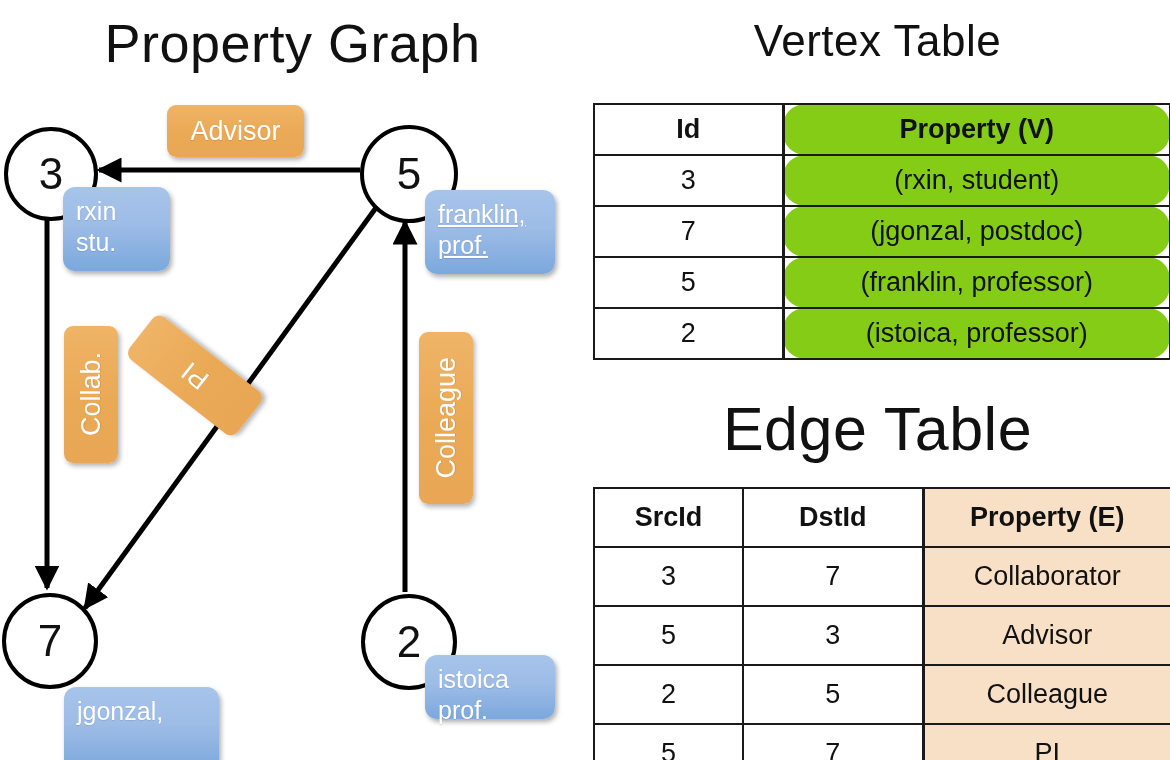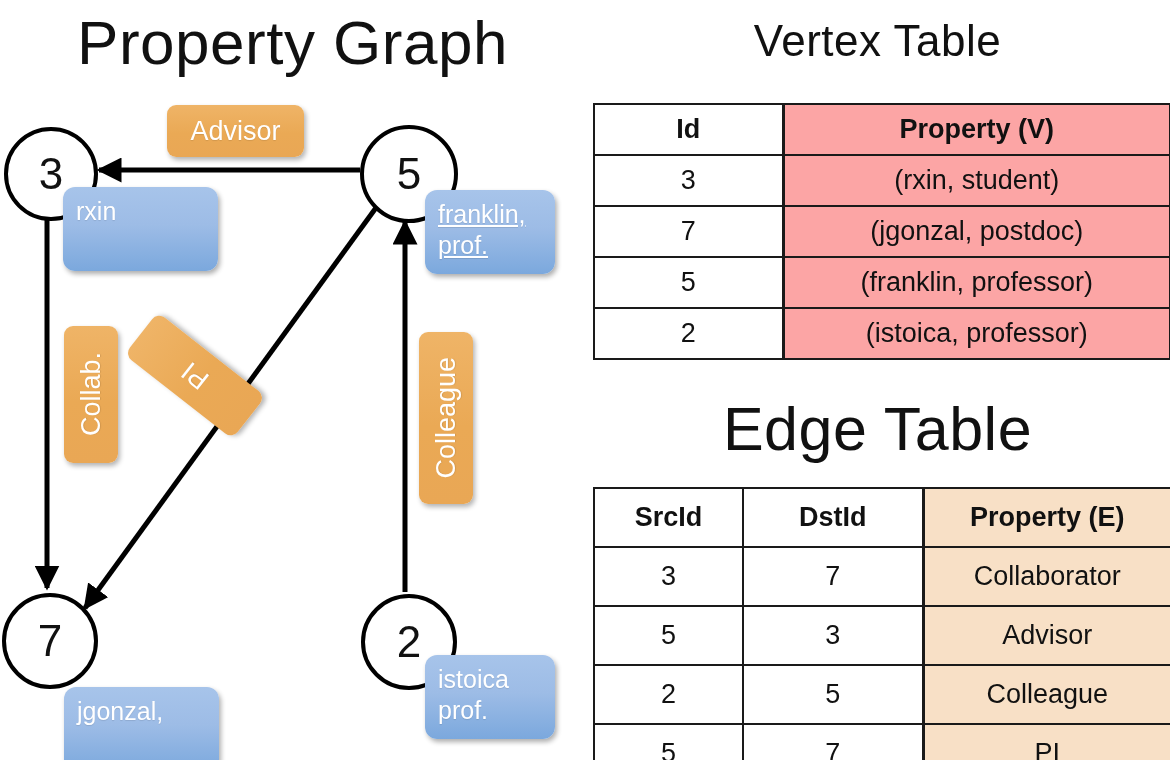--- a/index.html
+++ b/index.html
@@ -10,21 +10,21 @@
   }
   .canvas{position:absolute;left:0;top:0;width:1170px;height:760px;}
 
   
   .title{
     position:absolute;text-align:center;
     font-family:"Liberation Sans", sans-serif;
     font-weight:300;letter-spacing:.5px;color:#111;
     white-space:nowrap;
   }
-  #graph-title{left:0;top:12px;width:585px;font-size:62px;line-height:62px;}
+  #graph-title{left:0;top:12px;width:585px;font-size:54px;line-height:62px;}
   #vertex-title{left:585px;top:10px;width:585px;font-size:44px;line-height:62px;}
   #edge-title{left:585px;top:398px;width:585px;font-size:61px;line-height:62px;}
 
   
   #graph-svg{position:absolute;left:0;top:0;width:585px;height:760px;}
 
   
   .node{
     position:absolute;border:4px solid #000;border-radius:50%;
     background:#fff;display:flex;align-items:center;justify-content:center;
@@ -59,21 +59,21 @@
     font-weight:300;color:#111;table-layout:fixed;
   }
   table.tbl td,table.tbl th{
     border:2px solid #1a1a1a;text-align:center;
     font-weight:300;padding:2px;
   }
   table.tbl th{font-weight:700;}
 
   #vertex-table{left:593px;top:103px;width:576px;font-size:27px;}
   #vertex-table td,#vertex-table th{height:45px;}
-  #vertex-table .prop{background:#fca5a5;border-left-width:3px;}
+  #vertex-table .prop{background:#84cc16;border-left-width:3px;border-radius:22px;}
 
   #edge-table{left:593px;top:487px;width:577px;font-size:27px;}
   #edge-table td,#edge-table th{height:53px;}
   #edge-table .prop{background:#f8e0c6;border-left-width:3px;}
 </style>
 </head>
 <body>
 
 <div class="canvas">
 
@@ -101,31 +101,32 @@
   <div class="node" style="left:360px;top:125px;width:90px;height:90px;">
     <span>5</span>
   </div>
   <div class="node" style="left:2px;top:593px;width:88px;height:88px;">
     <span>7</span>
   </div>
   <div class="node" style="left:361px;top:594px;width:88px;height:88px;">
     <span>2</span>
   </div>
 
-  <div class="vbox" style="left:63px;top:187px;width:155px;height:84px;">
+  <div class="vbox" style="left:63px;top:187px;width:107px;height:84px;">
     <div>rxin</div>
+    <div>stu.</div>
   </div>
   <div class="vbox" style="left:425px;top:190px;width:130px;height:84px;text-decoration:underline;">
     <div>franklin,</div>
     <div>prof.</div>
   </div>
   <div class="vbox" style="left:64px;top:687px;width:155px;height:84px;">
     <div>jgonzal,</div>
   </div>
-  <div class="vbox" style="left:425px;top:655px;width:130px;height:84px;">
+  <div class="vbox" style="left:425px;top:655px;width:130px;height:64px;">
     <div>istoica</div>
     <div>prof.</div>
   </div>
 
   <div class="ebox horiz" style="left:167px;top:105px;width:137px;height:52px;">
     <span>Advisor</span>
   </div>
 
   <div class="ebox vert" style="left:64px;top:326px;width:54px;height:137px;">
     <span>Collab.</span>

